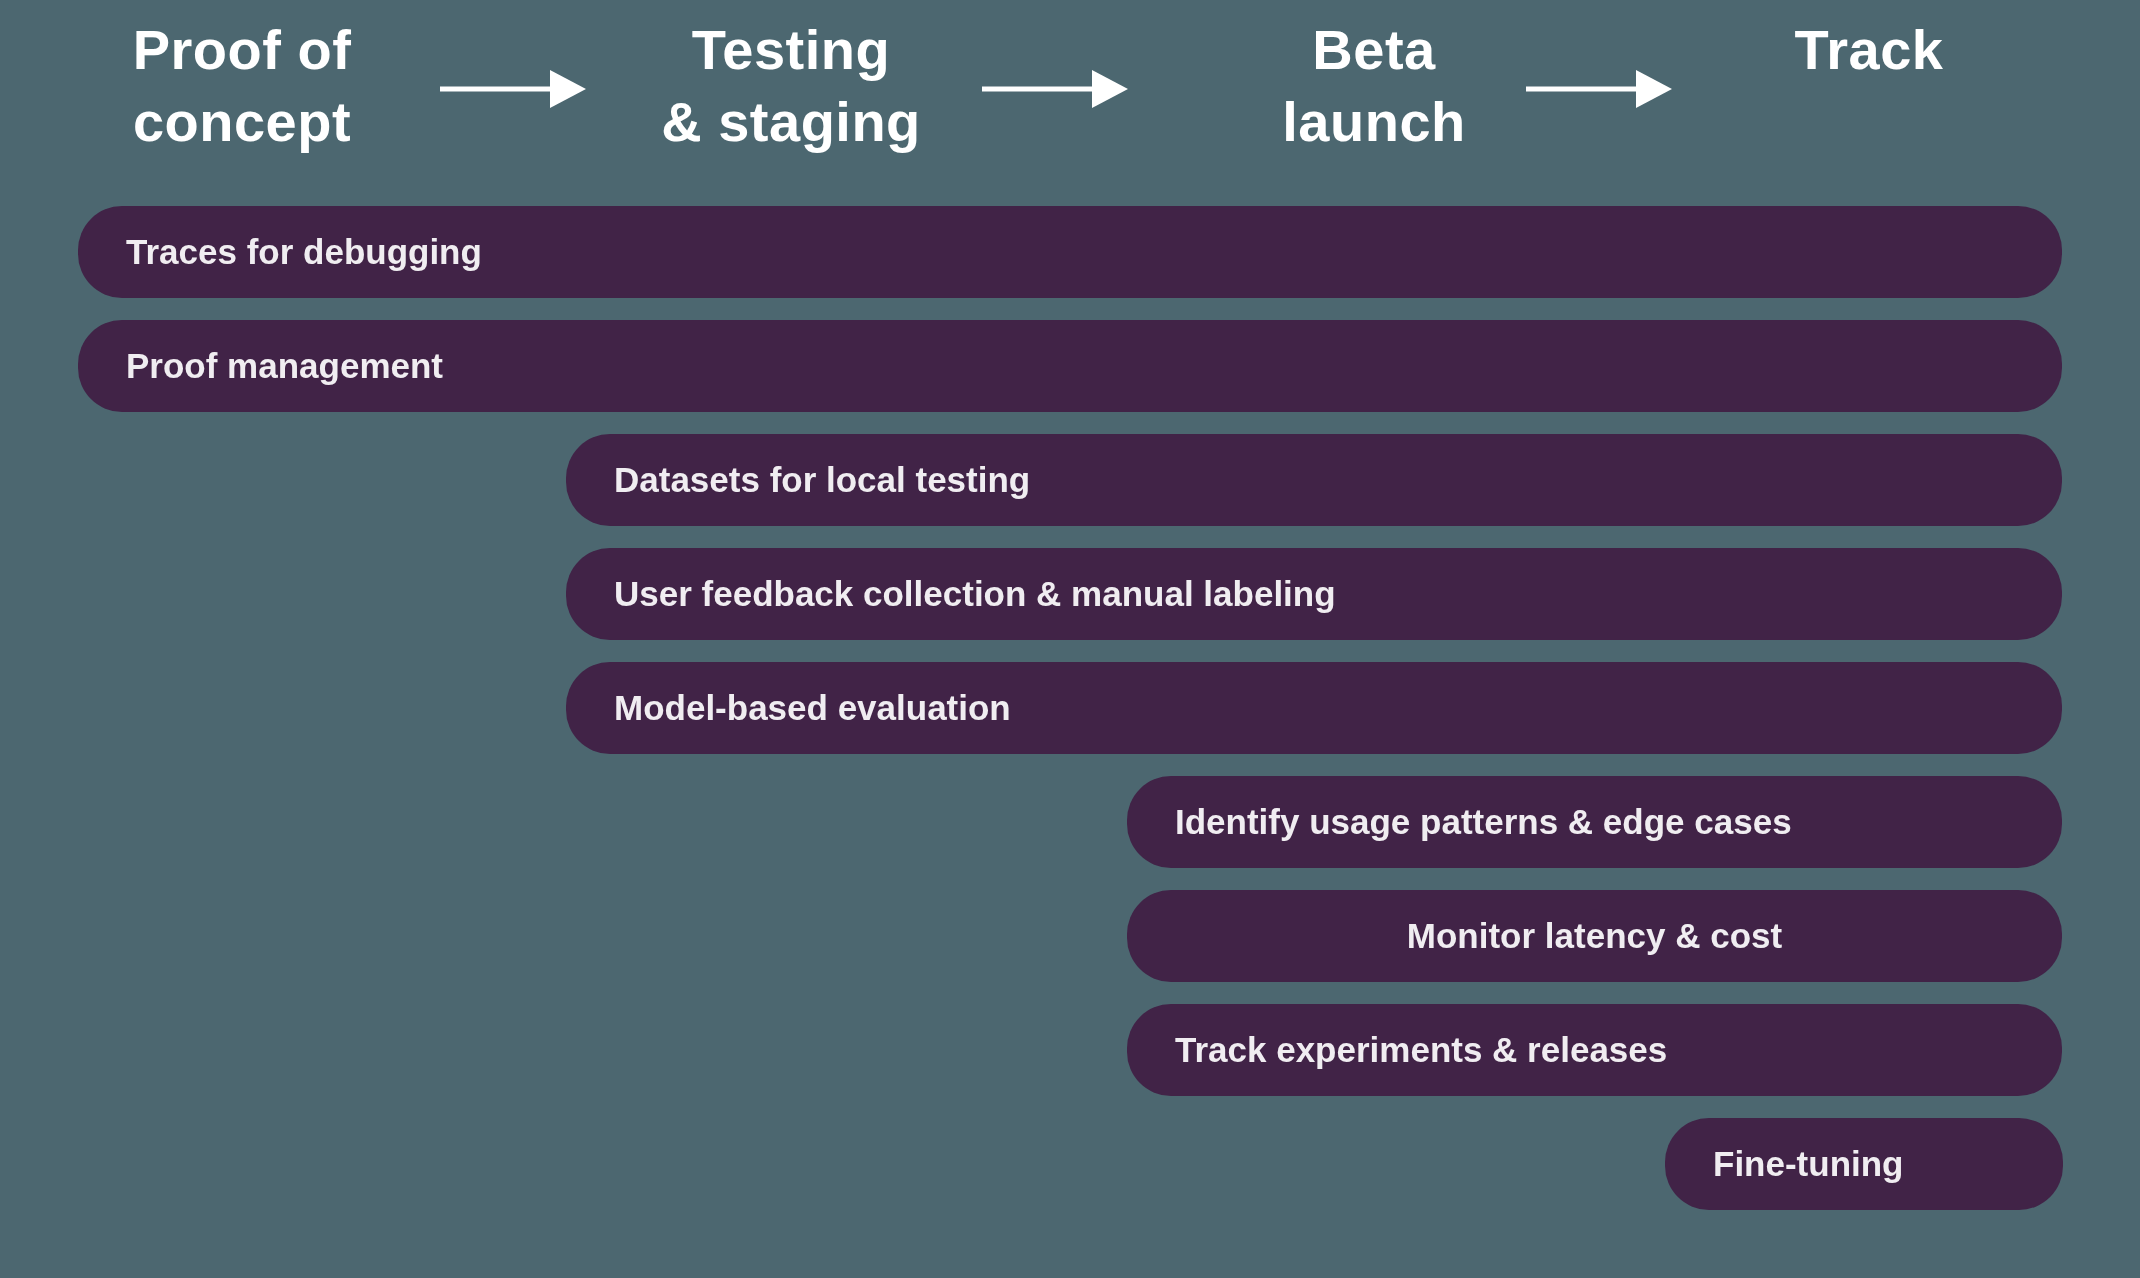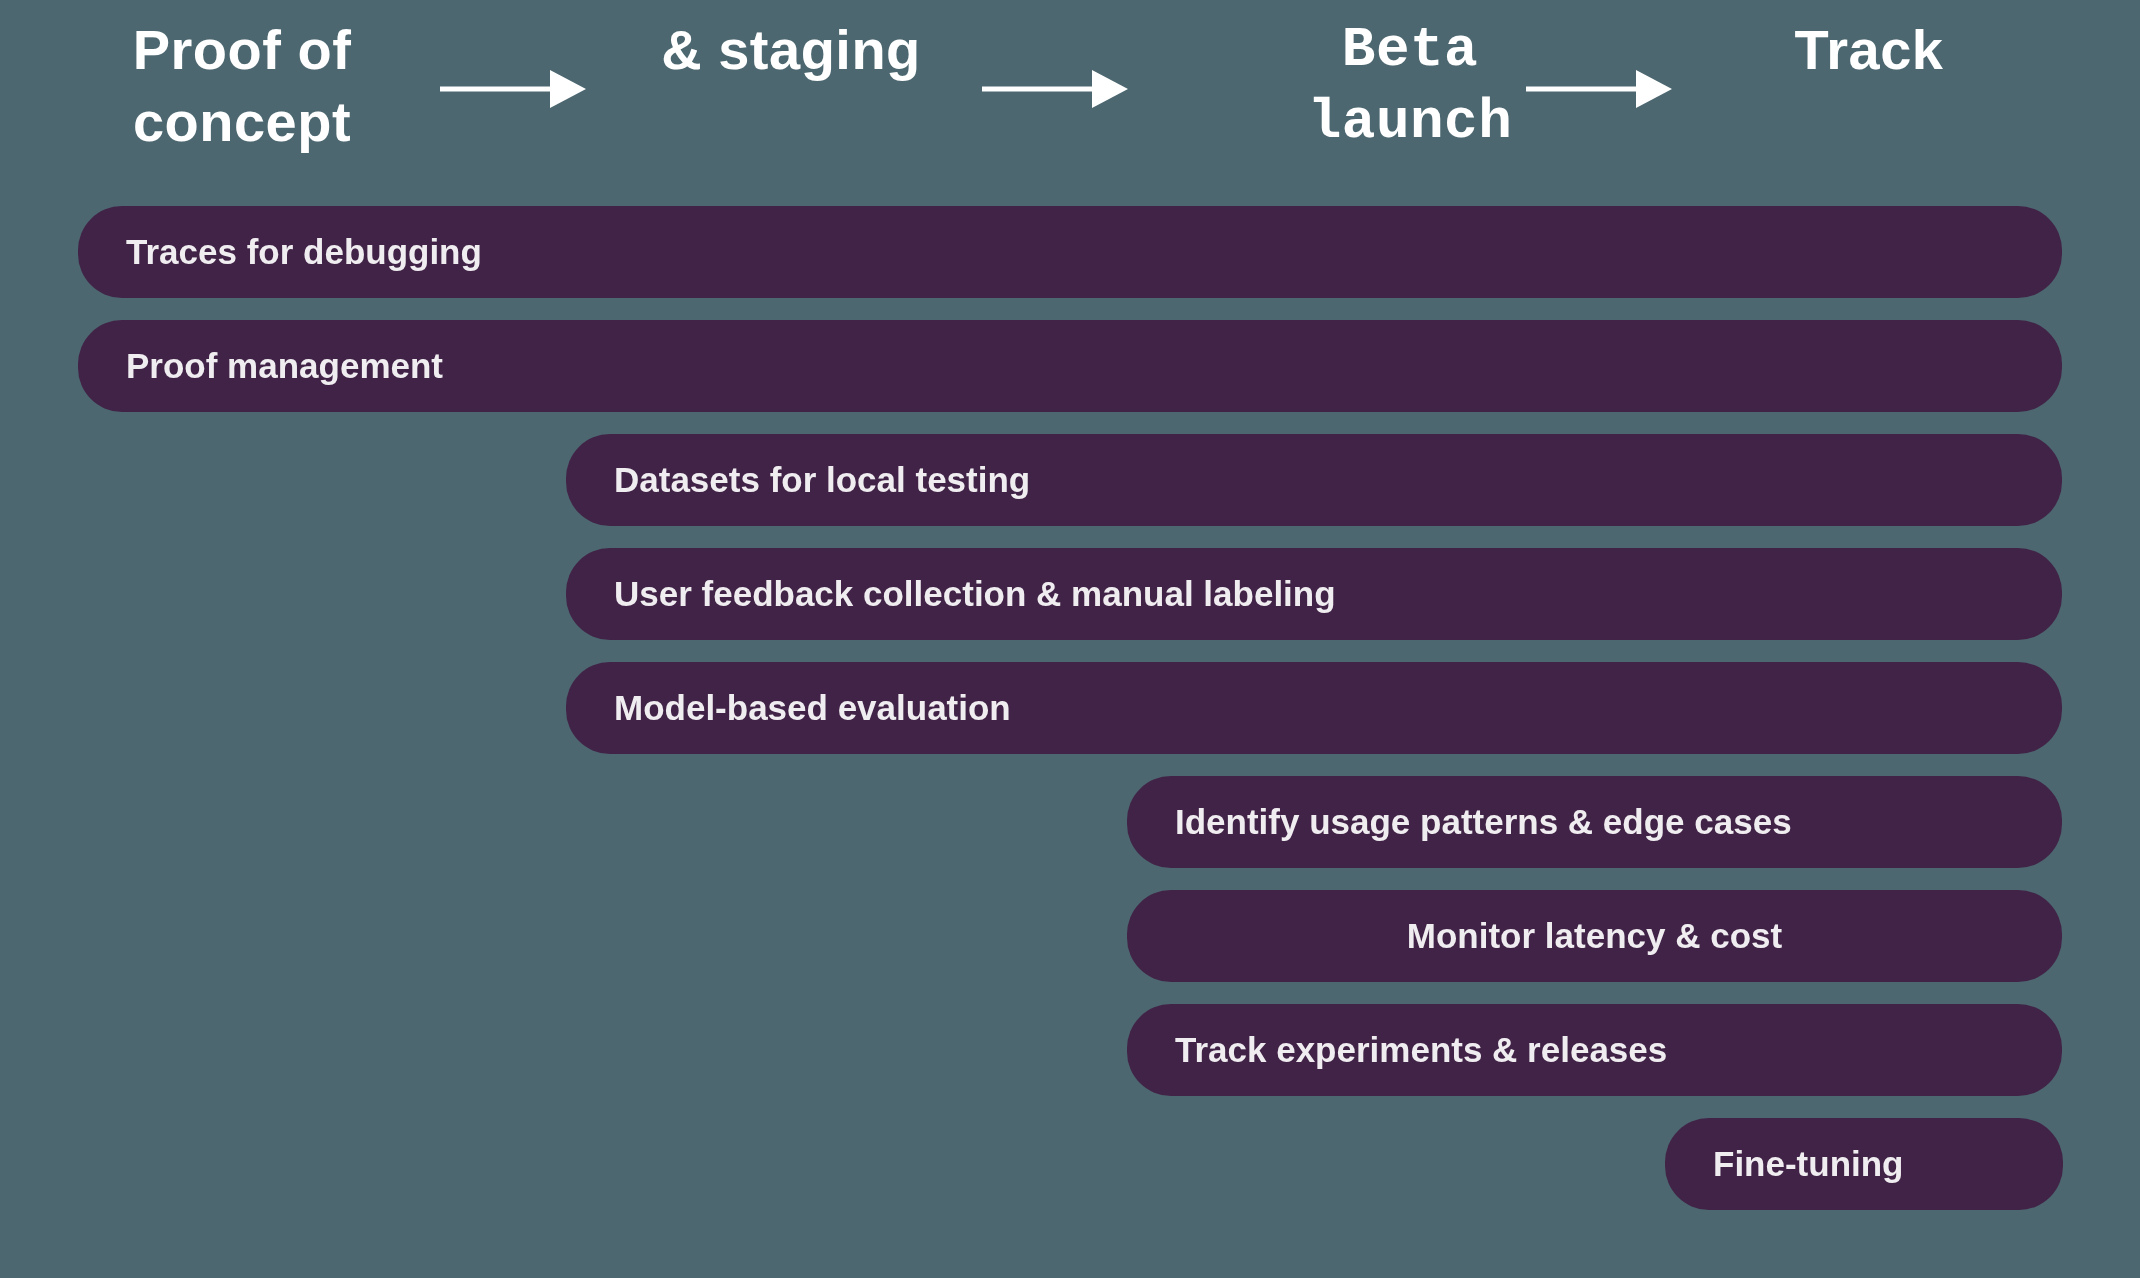--- a/index.html
+++ b/index.html
@@ -13,21 +13,21 @@
   
   .stage{
     position:absolute;top:14px;width:520px;
     transform:translateX(-50%);
     text-align:center;color:#ffffff;
     font-size:56px;font-weight:700;line-height:72px;
     letter-spacing:0.5px;
   }
   .stage-0{left:242px;}
   .stage-1{left:791px;}
-  .stage-2{left:1410px;font-family:Liberation Mono, monospace;}
+  .stage-2{left:1374px;}
   .stage-3{left:1869px;}
   
   .arrow{position:absolute;top:67px;width:150px;height:44px;}
   .arrow-0{left:438px;}
   .arrow-1{left:980px;}
   .arrow-2{left:1524px;}
   
   .bar{
     position:absolute;height:92px;
     background:#412347;
@@ -42,20 +42,21 @@
   .bar.center{justify-content:flex-start;}
 </style>
 </head>
 <body>
 
 <div class="stage stage-0">
   <div>Proof of</div>
   <div>concept</div>
 </div>
 <div class="stage stage-1">
+  <div>Testing</div>
   <div>&amp; staging</div>
 </div>
 <div class="stage stage-2">
   <div>Beta</div>
   <div>launch</div>
 </div>
 <div class="stage stage-3">
   <div>Track</div>
 </div>
 

